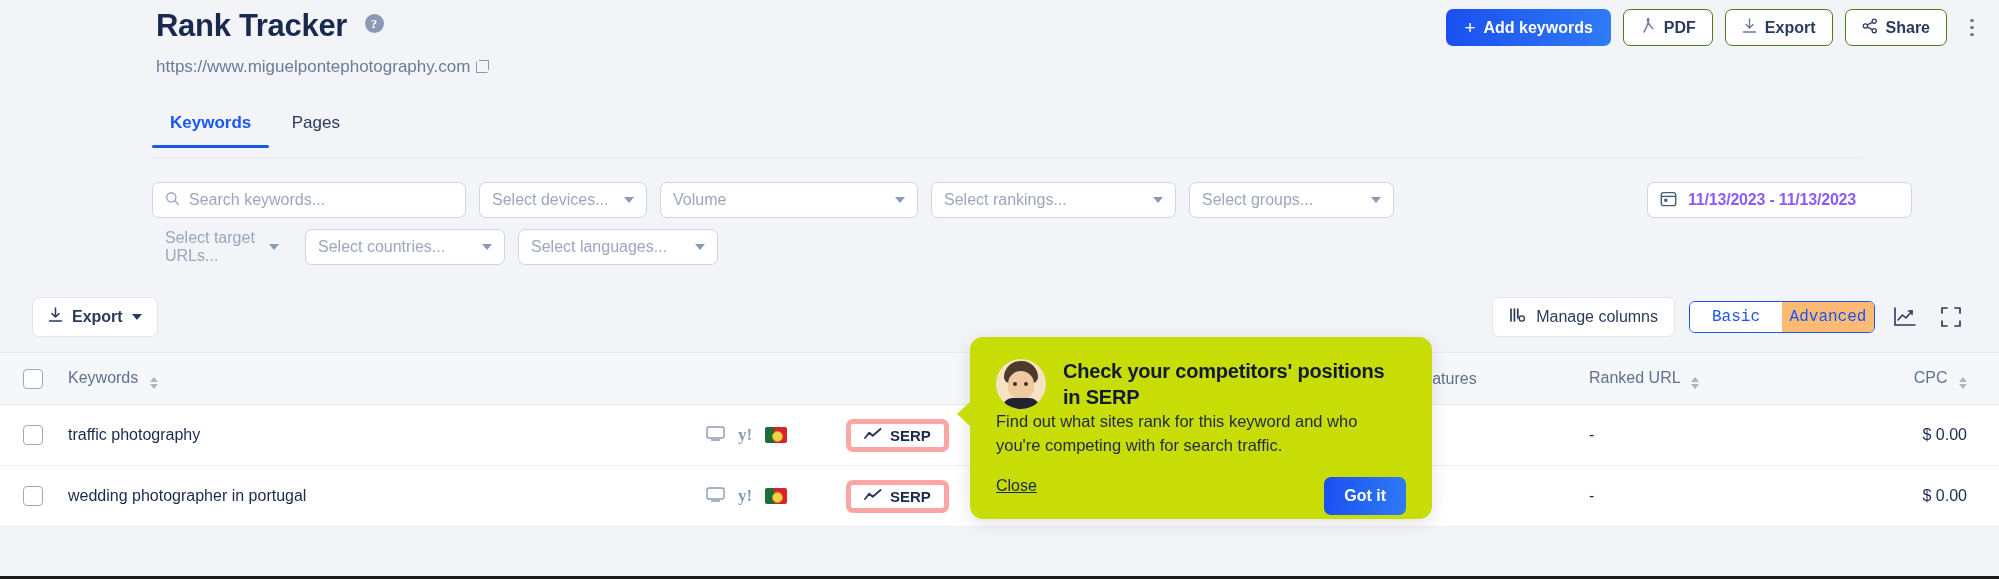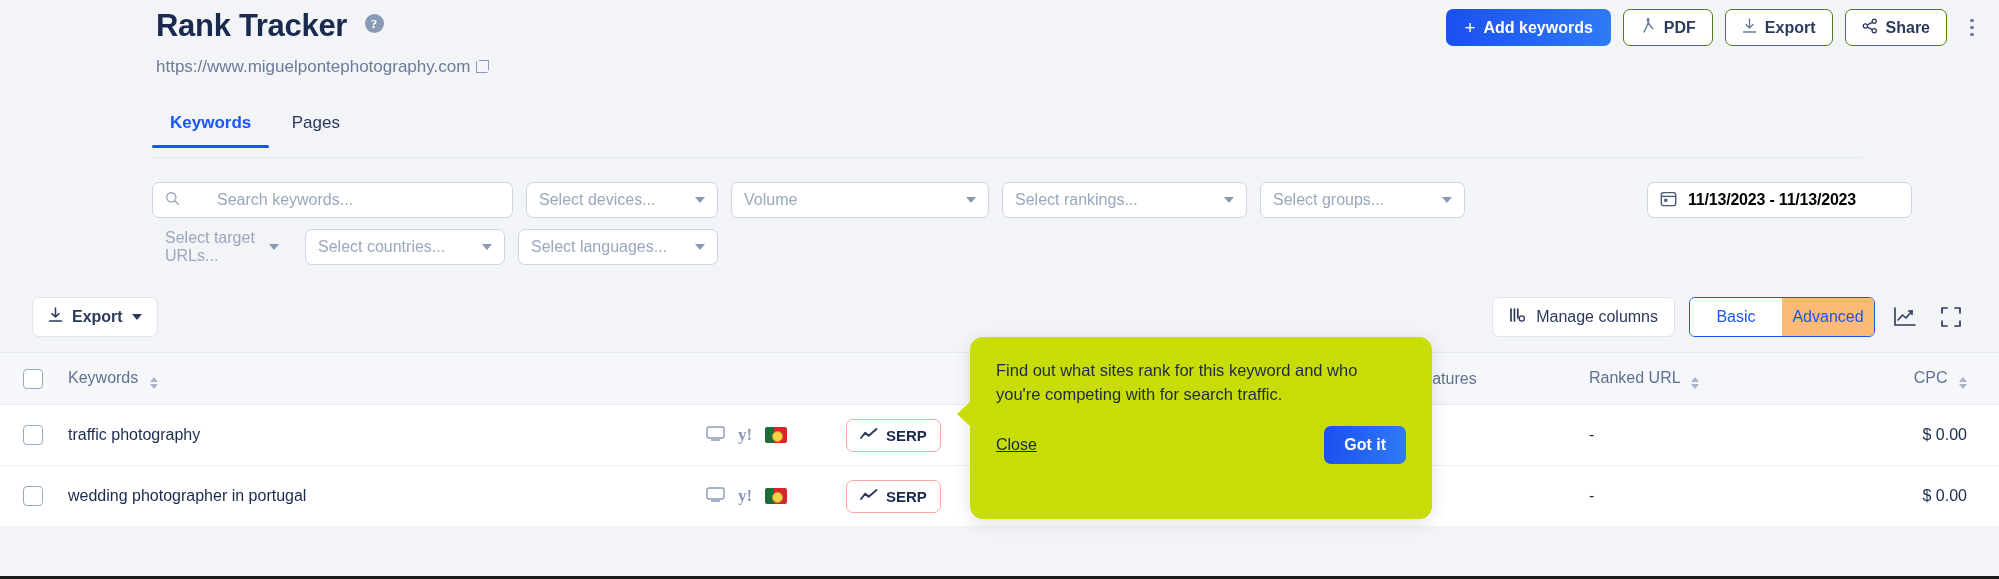--- a/index.html
+++ b/index.html
@@ -90,31 +90,31 @@
   .filter-row { display: flex; align-items: center; gap: 13px; margin-bottom: 11px; }
   .field {
     display: flex; align-items: center; height: 36px; background: #ffffff;
     border: 1px solid #ccd5e4; border-radius: 7px; padding: 0 12px;
     font-size: 16px; color: #9aa7bd; cursor: pointer; position: relative;
   }
   .field .caret {
     width: 0; height: 0; border-left: 5px solid transparent; border-right: 5px solid transparent;
     border-top: 6px solid #8a9ab5; margin-left: auto; flex: none;
   }
-  .f-search { width: 361px; gap: 28px; }
+  .f-search { width: 314px; }
   .f-search .txt { margin-left: 9px; }
-  .f-devices { width: 192px; }
+  .f-devices { width: 168px; }
   .f-volume { width: 258px; }
   .f-rankings { width: 245px; }
   .f-groups { width: 205px; }
   .f-urls { width: 140px; background: transparent; border-color: transparent; }
   .f-countries { width: 200px; }
   .f-languages { width: 200px; }
   .f-date {
-    width: 265px; margin-left: auto; color: #000000; font-weight: 700; letter-spacing: -0.2px;
+    width: 265px; margin-left: auto; color: #8b5cf6; font-weight: 700; letter-spacing: -0.2px;
   }
   .f-date .txt { margin-left: 11px; }
   .f-urls .caret { margin-left: 8px; }
 
   
   .actionbar {
     position: absolute; left: 0; top: 290px; width: 1999px; height: 54px;
     display: flex; align-items: center; padding: 0 32px;
   }
   .btn-export-dd {
@@ -125,21 +125,21 @@
   .btn-export-dd .caret {
     width: 0; height: 0; border-left: 5px solid transparent; border-right: 5px solid transparent;
     border-top: 6px solid #2b3a5c;
   }
   .ab-right { margin-left: auto; display: flex; align-items: center; gap: 14px; }
   .btn-cols {
     display: inline-flex; align-items: center; gap: 10px; height: 40px; padding: 0 16px;
     background: #ffffff; border: 1px solid #dfe4ee; border-radius: 7px;
     font-size: 16px; font-weight: 400; color: #2b3a5c; cursor: pointer;
   }
-  .seg { display: inline-flex; border: 1px solid #1a56f0; border-radius: 6px; overflow: hidden; height: 40px; }
+  .seg { display: inline-flex; border: 1px solid #1a56f0; border-radius: 6px; overflow: hidden; height: 32px; font-family: Liberation Mono, monospace; }
   .seg div {
     display: flex; align-items: center; justify-content: center; width: 92px;
     font-size: 16px; color: #1a56f0; background: #ffffff; cursor: pointer;
   }
   .seg div.sel { background: #fdba74; font-weight: 400; }
   .icon-btn { width: 32px; height: 32px; display: flex; align-items: center; justify-content: center; cursor: pointer; }
 
   
   .table { position: absolute; left: 0; top: 352px; width: 1999px; background: #ffffff; }
   .thead {
@@ -174,21 +174,21 @@
     width: 22px; height: 16px; border-radius: 2px; display: inline-block; position: relative;
     background: linear-gradient(90deg, #1f6b3a 0%, #1f6b3a 40%, #d7252b 40%, #d7252b 100%);
     overflow: hidden; flex: none;
   }
   .flag::after {
     content: ""; position: absolute; left: 7px; top: 3.5px; width: 9px; height: 9px;
     border-radius: 50%; background: #f5d24a; border: 1.3px solid #c8a219;
   }
   .btn-serp {
     display: inline-flex; align-items: center; gap: 8px; height: 33px; padding: 0 13px;
-    background: #ffffff; border: 1px solid #fca5a5; border-radius: 7px;
+    background: #ffffff; border: 5px solid #fca5a5; border-radius: 7px;
     font-size: 15px; font-weight: 700; color: #1a2a4f; cursor: pointer;
   }
   .y-ico { font-size: 17px; font-weight: 700; color: #8a9ab5; font-family: "Liberation Serif", serif; }
 
   
   .popover {
     position: absolute; left: 970px; top: 337px; width: 462px; height: 182px;
     background: #c8dc05; border-radius: 13px; padding: 22px 26px 20px 26px;
     box-shadow: 0 4px 18px rgba(0,0,0,0.12); z-index: 40;
   }
@@ -202,21 +202,21 @@
     width: 50px; height: 50px; border-radius: 50%; flex: none; overflow: hidden;
     background: #f7e3c4; position: relative;
   }
   .avatar .hair { position: absolute; left: 8px; top: 2px; width: 34px; height: 22px; background: #4c3b2a; border-radius: 17px 17px 6px 6px; }
   .avatar .face { position: absolute; left: 12px; top: 12px; width: 26px; height: 28px; background: #f0c9a0; border-radius: 13px 13px 12px 12px; }
   .avatar .eye1 { position: absolute; left: 17px; top: 23px; width: 4px; height: 4px; border-radius: 50%; background: #3a2c20; }
   .avatar .eye2 { position: absolute; left: 28px; top: 23px; width: 4px; height: 4px; border-radius: 50%; background: #3a2c20; }
   .avatar .body { position: absolute; left: 6px; bottom: 0; width: 38px; height: 11px; background: #1f2430; border-radius: 12px 12px 0 0; }
   .pop-title { font-size: 20px; font-weight: 700; color: #101a33; line-height: 1.28; letter-spacing: -0.2px; }
   .pop-body { margin-top: 0; font-size: 16.5px; color: #1f2a42; line-height: 1.45; }
-  .pop-foot { display: flex; align-items: center; margin-top: 19px; }
+  .pop-foot { display: flex; align-items: flex-start; margin-top: 19px; }
   .pop-close { font-size: 16px; color: #1a2a4f; text-decoration: underline; cursor: pointer; }
   .pop-got {
     margin-left: auto; background: linear-gradient(95deg, #1a4ff0 0%, #2f7bf5 100%);
     color: #ffffff; border: none; border-radius: 7px; height: 38px; padding: 0 20px;
     font-size: 16px; font-weight: 700; cursor: pointer;
   }
   .bottom-rule { position: absolute; left: 0; top: 576px; width: 1999px; height: 3px; background: #1b1b1b; }
 </style>
 </head>
 <body>
@@ -472,20 +472,30 @@
         </button>
       </div>
       <div class="c-gap"></div>
       <div class="c-feat"></div>
       <div class="c-url">-</div>
       <div class="c-cpc">$ 0.00</div>
     </div>
   </div>
 
   <div class="popover">
+    <div class="pop-head">
+      <div class="avatar">
+        <span class="hair"></span>
+          <span class="face"></span>
+        <span class="eye1"></span>
+          <span class="eye2"></span>
+          <span class="body"></span>
+      </div>
+      <div class="pop-title">Check your competitors' positions in SERP</div>
+    </div>
     <div class="pop-body">Find out what sites rank for this keyword and who you're competing with for search traffic.</div>
     <div class="pop-foot">
       <span class="pop-close">Close</span>
       <button class="pop-got">Got it</button>
     </div>
   </div>
 
   <div class="bottom-rule"></div>
 </div>
 

